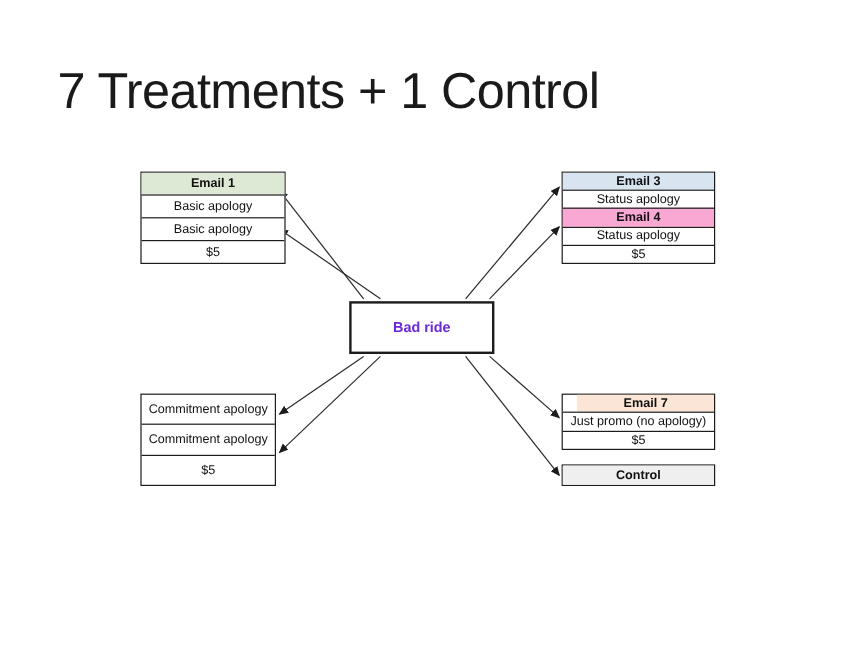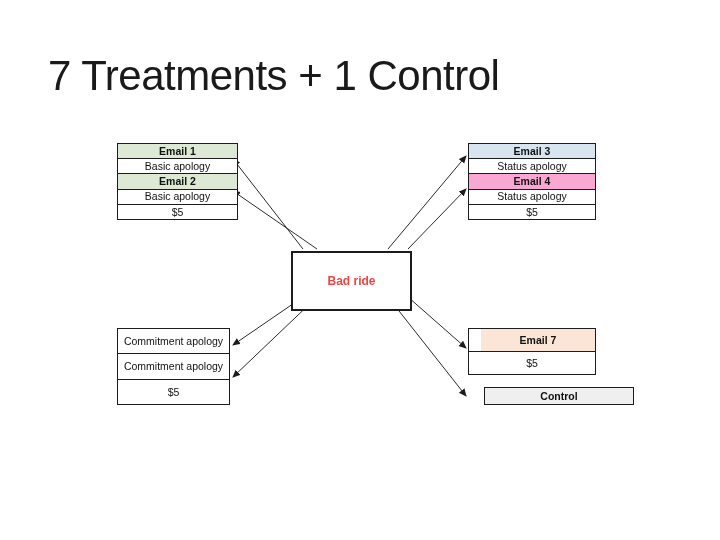--- a/index.html
+++ b/index.html
@@ -63,33 +63,33 @@
     white-space: nowrap;
     overflow: hidden;
     border-top: 1px solid #1c1c1c;
   }
   .group .row:first-child { border-top: none; }
   .group .row.header { font-weight: 700; }
   .g-top-left     { left: 117px; top: 143px; width: 121px; height: 77px; }
   .g-top-right    { left: 468px; top: 143px; width: 128px; height: 77px; }
   .g-bottom-left  { left: 117px; top: 328px; width: 113px; height: 77px; }
   .g-email7       { left: 468px; top: 328px; width: 128px; height: 47px; }
-  .g-control      { left: 484px; top: 387px; width: 150px; height: 18px; }
+  .g-control      { left: 468px; top: 387px; width: 128px; height: 18px; }
   .center-node {
     position: absolute;
-    left: 291px; top: 251px; width: 121px; height: 60px;
+    left: 291px; top: 251px; width: 121px; height: 44px;
     box-sizing: border-box;
     border: 2px solid #1c1c1c;
     background: #ffffff;
     display: flex;
     align-items: center;
     justify-content: center;
     font-size: 12px;
     font-weight: 700;
-    color: #ef4444;
+    color: #6d28d9;
   }
 </style>
 </head>
 <body>
 
 <div class="slide">
 
   <h1 class="slide-title">7 Treatments + 1 Control</h1>
 
   <div class="diagram">
@@ -106,38 +106,38 @@
       <line x1="408" y1="249" x2="466" y2="189" marker-end="url(#ah)"></line>
       <line x1="303" y1="297" x2="233" y2="345" marker-end="url(#ah)"></line>
       <line x1="317" y1="297" x2="233" y2="377" marker-end="url(#ah)"></line>
       <line x1="408" y1="297" x2="466" y2="348" marker-end="url(#ah)"></line>
       <line x1="388" y1="297" x2="466" y2="396" marker-end="url(#ah)"></line>
     </svg>
 
     <div class="group g-top-left">
         <div class="row header" style="background: rgb(221, 233, 212);">Email 1</div>
         <div class="row body">Basic apology</div>
-        <div class="row header" style="background: rgb(221, 233, 212);">Email 2</div>
         <div class="row body">Basic apology</div>
         <div class="row body">$5</div>
       </div>
     <div class="group g-top-right">
         <div class="row header" style="background: rgb(216, 229, 241);">Email 3</div>
         <div class="row body">Status apology</div>
         <div class="row header" style="background: #f9a8d4;">Email 4</div>
         <div class="row body">Status apology</div>
         <div class="row body">$5</div>
       </div>
     <div class="group g-bottom-left">
         <div class="row body">Commitment apology</div>
         <div class="row body">Commitment apology</div>
         <div class="row body">$5</div>
       </div>
     <div class="group g-email7">
         <div class="row header" style="background: rgb(251, 229, 214); margin-left: 12px;">Email 7</div>
+        <div class="row body">Just promo (no apology)</div>
         <div class="row body">$5</div>
       </div>
     <div class="group g-control">
         <div class="row header" style="background: rgb(239, 239, 239);">Control</div>
       </div>
 
     <div class="center-node">
       <span>Bad ride</span>
     </div>
 

